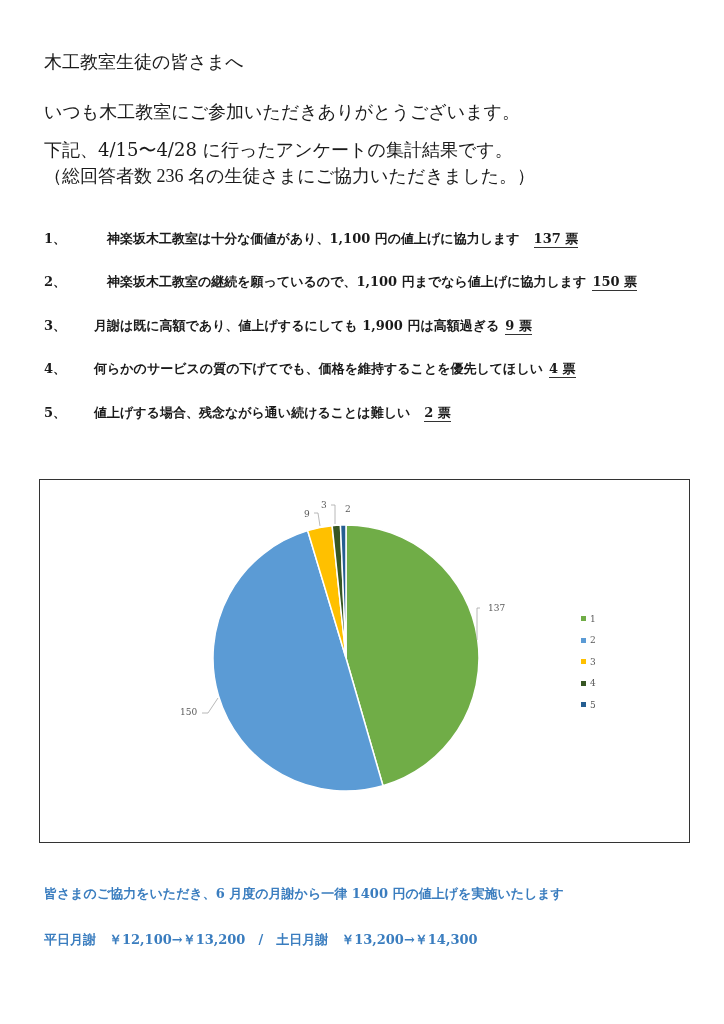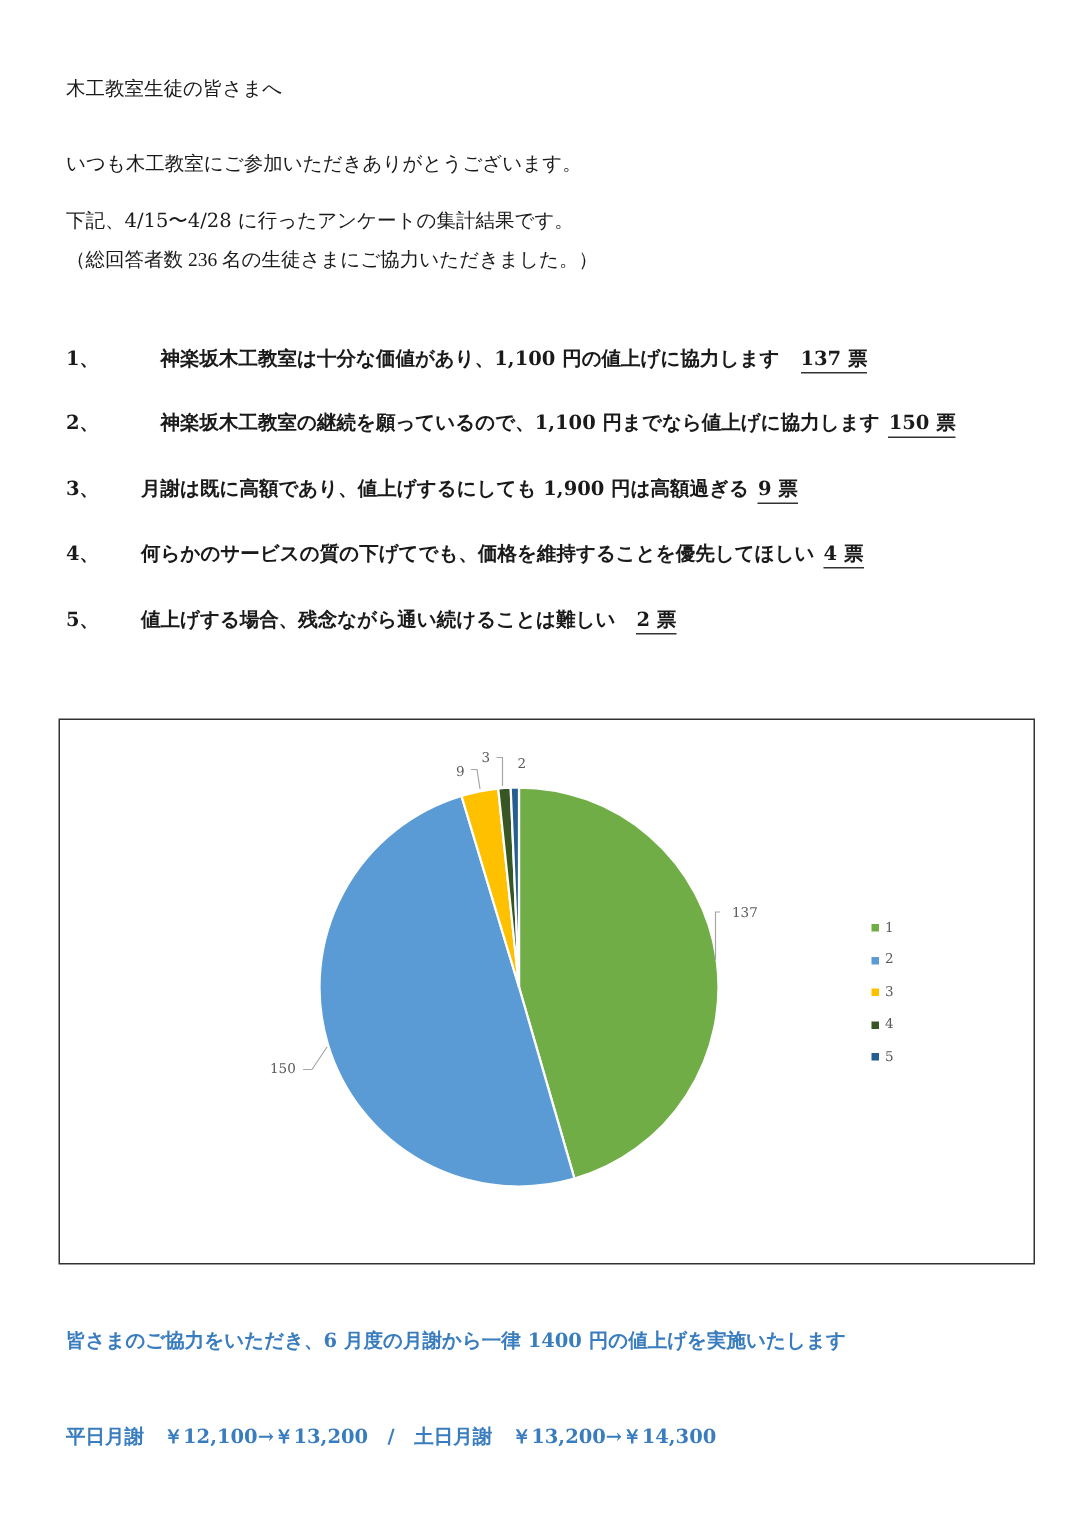--- a/index.html
+++ b/index.html
@@ -1,35 +1,35 @@
 <!DOCTYPE html>
 <html><head>
   <meta charset="utf-8">
   <style>
     html, body { margin:0; padding:0; background:#ffffff; }
     body { width:724px; height:1024px; position:relative; overflow:hidden;
            font-family:"DejaVu Serif", "Liberation Serif", serif; color:#1a1a1a; }
-    .line { position:absolute; font-size:13px; white-space:nowrap; }
+    .line { position:absolute; font-size:18px; white-space:nowrap; }
     .greeting { left:44px; top:50px; }
     .intro1 { left:44px; top:100px; }
     .intro2 { left:44px; top:138px; }
     .intro3 { left:44px; top:164px;font-family:Liberation Serif, serif; }
     .item { position:absolute; left:44px; font-size:13px; font-weight:bold; white-space:nowrap; }
     .item .num { display:inline-block; width:50px; }
     .item .votes { border-bottom:1.5px solid #333; padding-bottom:1px; margin-left:6px; }
     .chart-box { position:absolute; left:39px; top:479px; width:651px; height:364px;
                  border:1.5px solid #333; box-sizing:border-box; }
     .chart-box svg { position:absolute; left:0; top:0; }
     .lbl { font-family:"DejaVu Serif", serif; font-size:9px; fill:#595959; }
     .legend { position:absolute; left:541px; top:128px; }
     .legend-item { display:flex; align-items:center; height:21.5px; font-size:9px; color:#595959; }
     .legend-swatch { width:5px; height:5px; margin-right:4px; }
     .footer { position:absolute; left:44px; font-size:13px; color:#3a7dbf; white-space:nowrap; font-weight:bold; }
     .footer1 { top:885px; }
-    .footer2 { top:931px;margin-top:18px; }
+    .footer2 { top:931px; }
   </style>
 </head>
 <body>
 
 <div class="line greeting">木工教室生徒の皆さまへ</div>
 <div class="line intro1">いつも木工教室にご参加いただきありがとうございます。</div>
 <div class="line intro2">下記、4/15〜4/28 に行ったアンケートの集計結果です。</div>
 <div class="line intro3">（総回答者数 236 名の生徒さまにご協力いただきました。）</div>
 
 <div class="item" style="top:230px;">

